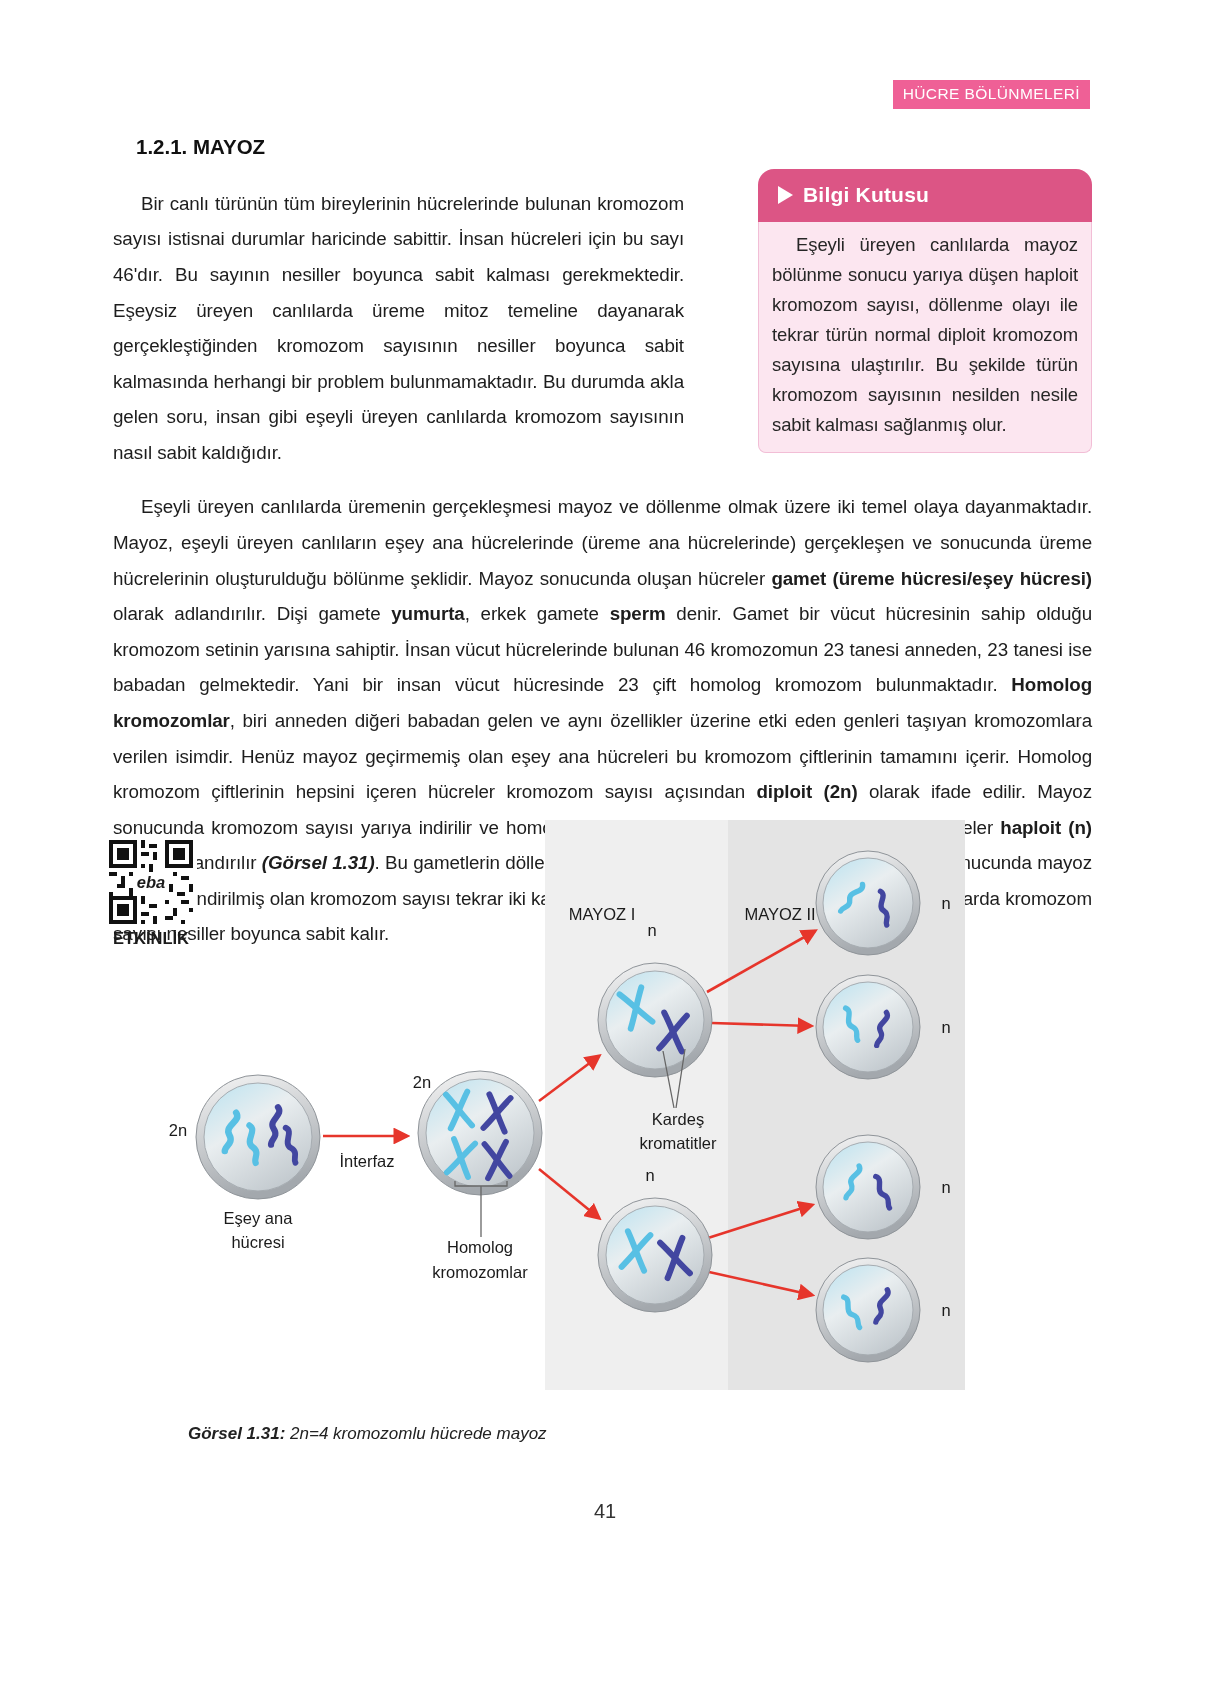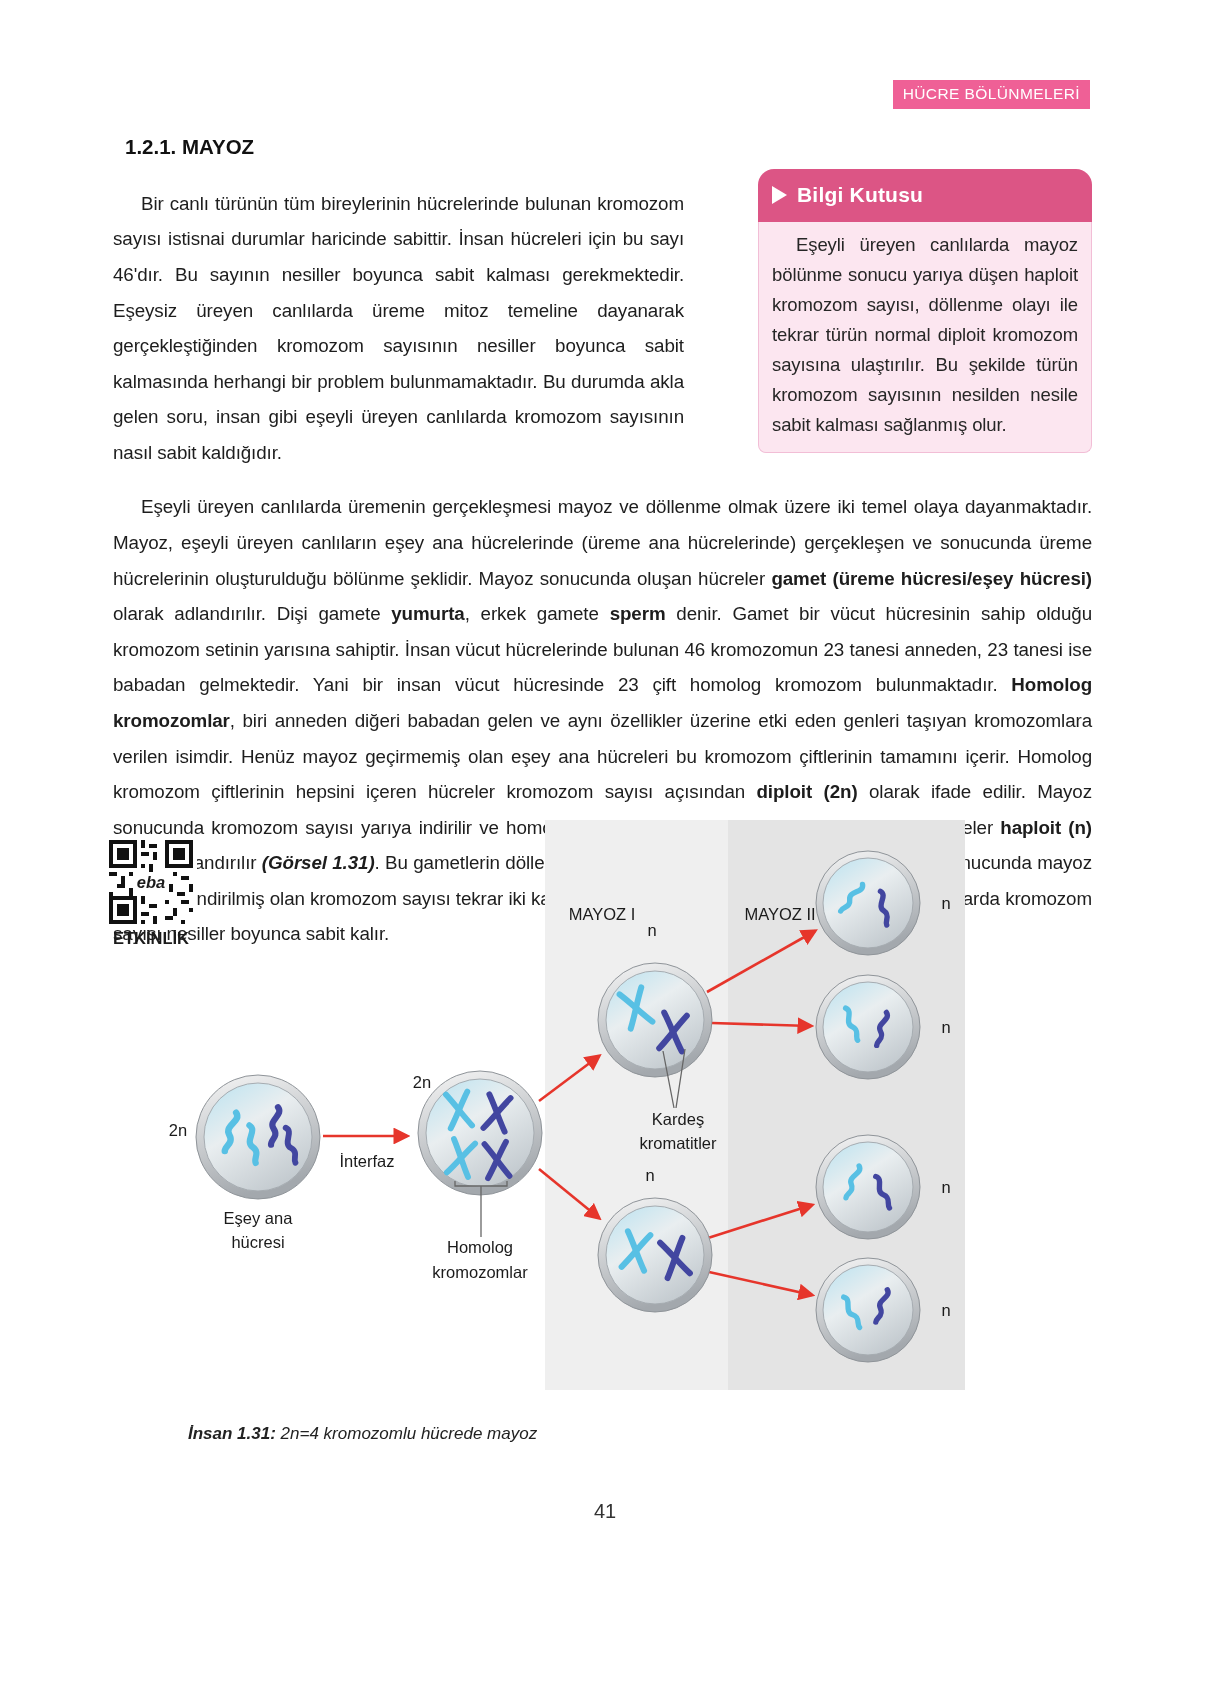--- a/index.html
+++ b/index.html
@@ -4,31 +4,31 @@
 <style>
   html, body { margin:0; padding:0; }
   body {
     width:1210px; height:1683px; position:relative; background:#ffffff;
     font-family:"Liberation Sans", sans-serif; color:#1d1d1d; overflow:hidden;
   }
   .header-badge {
     position:absolute; top:80px; right:120px; background:#ef6096; color:#fff;
     font-weight:normal; font-size:15.5px; letter-spacing:.4px; padding:5px 10px 6px;
   }
-  .section-title { position:absolute; top:135px; left:125px; font-size:20.5px; font-weight:bold; color:#111; }
+  .section-title { position:absolute; top:135px; left:136px; font-size:20.5px; font-weight:bold; color:#111; }
   .content {
     position:absolute; top:167px; left:113px; width:979px;
     font-size:18.8px; line-height:35.6px; text-align:justify; letter-spacing:-0.1px;
   }
   .par { text-indent:28px; }
   .par.second { margin-top:5px; }
   .info-box { float:right; width:334px; margin:2px 0 14px 74px; }
   .info-header {
     background:#dc5585; border-radius:16px 16px 0 0; display:flex; align-items:center;
-    gap:10px; padding:8px 14px 9px;
+    gap:10px; padding:8px 20px 9px;
   }
   .info-title { color:#fff; font-weight:bold; font-size:21px; letter-spacing:.2px; text-indent:0; }
   .play-icon { width:0; height:0; border-left:15px solid #fff; border-top:9px solid transparent; border-bottom:9px solid transparent; }
   .info-body {
     background:#fce6f0; border:1px solid #f2bed6; border-top:none; border-radius:0 0 8px 8px;
     padding:8px 13px 12px; font-size:18.5px; line-height:30px; text-align:justify;
     text-indent:24px; color:#262626; letter-spacing:-0.1px;
   }
   .diagram { position:absolute; top:820px; left:95px; width:890px; height:580px;text-align:center; }
   .diagram svg text { font-family:"Liberation Sans", sans-serif; fill:#1b1b1b; font-size:16.5px; }
@@ -226,16 +226,16 @@
     <circle cx="773" cy="490" r="52" fill="url(#rimGrad)" stroke="#8f9499" stroke-width="1"></circle>
     <circle cx="773" cy="490" r="45" fill="url(#cellFill)" stroke="#a6acb1" stroke-width="1"></circle>
     <use href="#chrS" transform="translate(757,492) rotate(-32) scale(0.9)" stroke="#58c0e4" stroke-width="6"></use>
     <use href="#chrS" transform="translate(787,486) rotate(15) scale(0.9)" stroke="#4246a0" stroke-width="6"></use>
   </g>
   <text class="nlbl" x="851" y="496" text-anchor="middle">n</text>
 </svg>
 </div>
 
 <div class="figure-caption">
-  <span class="cap-label">İnsan 1.31:</span><span class="cap-text"> 2n=4 kromozomlu hücrede mayoz</span>
+  <span class="cap-label">Görsel 1.31:</span><span class="cap-text"> 2n=4 kromozomlu hücrede mayoz</span>
 </div>
 
 <div class="page-number">41</div>
 
 </body></html>

